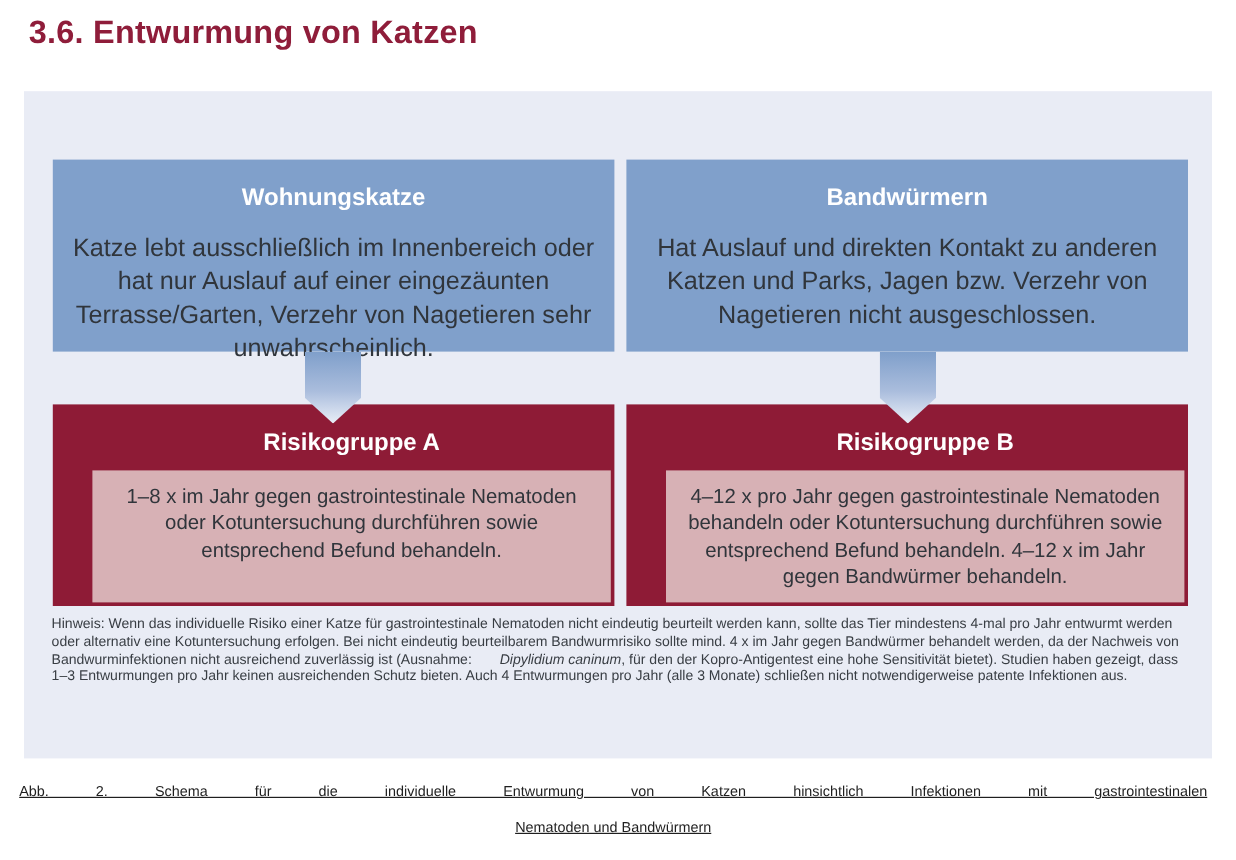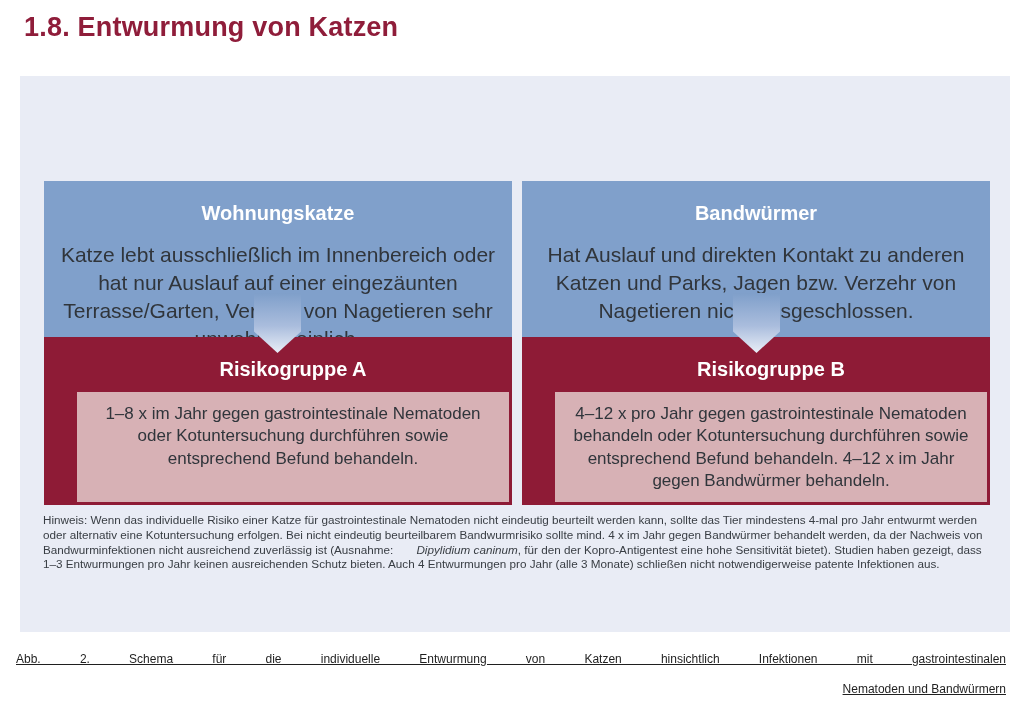--- a/index.html
+++ b/index.html
@@ -20,21 +20,21 @@
     position:absolute;left:24px;top:12px;
     font-size:27px;font-weight:bold;color:var(--title-red);
     letter-spacing:0.2px;
   }
   .panel{
     position:absolute;left:20px;top:76px;width:990px;height:556px;
     background:var(--panel-bg);
   }
   .category-box{
     position:absolute;top:57px;width:468px;height:160px;
-    background:var(--category-blue);text-align:center;margin-top:48px;
+    background:var(--category-blue);text-align:center;
   }
   .category-box.left{left:24px;}
   .category-box.right{left:502px;}
   .category-title{
     margin-top:21px;font-size:20px;font-weight:bold;color:#ffffff;
   }
   .category-desc{
     margin:16px auto 0;padding:0 14px;
     font-size:21px;line-height:1.33;color:var(--body-text);
   }
@@ -64,41 +64,41 @@
   .note{
     position:absolute;left:23px;top:437px;width:950px;
     font-size:11.7px;line-height:14.8px;color:#383D43;text-align:left;
   }
   .note .italic{font-style:italic;margin-left:20px;}
   .caption{
     position:absolute;left:16px;top:644px;width:990px;
     font-size:12px;line-height:30px;color:#1F1F1F;text-decoration:underline;
   }
   .caption .line1{text-align:justify;text-align-last:justify;}
-  .caption .line2{text-align:right;}
+  .caption .line2{text-align:center;}
 </style>
 </head>
 <body>
 
-<h1 class="page-title">1.8. Entwurmung von Katzen</h1>
+<h1 class="page-title">3.6. Entwurmung von Katzen</h1>
 
 <div class="panel">
 
   <div class="category-box left">
     <div class="category-title">Wohnungskatze</div>
     <div class="category-desc">Katze lebt ausschließlich im Innenbereich oder hat nur Auslauf auf einer eingezäunten Terrasse/Garten, Verzehr von Nagetieren sehr unwahrscheinlich.</div>
   </div>
   <div class="flow-arrow left"></div>
   <div class="risk-box left">
     <div class="risk-title">Risikogruppe A</div>
     <div class="risk-content">1–8 x im Jahr gegen gastrointestinale Nematoden oder Kotuntersuchung durchführen sowie entsprechend Befund behandeln.</div>
   </div>
 
   <div class="category-box right">
-    <div class="category-title">Bandwürmer</div>
+    <div class="category-title">Bandwürmern</div>
     <div class="category-desc">Hat Auslauf und direkten Kontakt zu anderen Katzen und Parks, Jagen bzw. Verzehr von Nagetieren nicht ausgeschlossen.</div>
   </div>
   <div class="flow-arrow right"></div>
   <div class="risk-box right">
     <div class="risk-title">Risikogruppe B</div>
     <div class="risk-content">4–12 x pro Jahr gegen gastrointestinale Nematoden behandeln oder Kotuntersuchung durchführen sowie entsprechend Befund behandeln. 4–12 x im Jahr gegen Bandwürmer behandeln.</div>
   </div>
 
   <p class="note"><span>Hinweis: Wenn das individuelle Risiko einer Katze für gastrointestinale Nematoden nicht eindeutig beurteilt werden kann, sollte das Tier mindestens 4-mal pro Jahr entwurmt werden oder alternativ eine Kotuntersuchung erfolgen. Bei nicht eindeutig beurteilbarem Bandwurmrisiko sollte mind. 4 x im Jahr gegen Bandwürmer behandelt werden, da der Nachweis von Bandwurminfektionen nicht ausreichend zuverlässig ist (Ausnahme: </span><span class="italic">Dipylidium caninum</span><span>, für den der Kopro-Antigentest eine hohe Sensitivität bietet). Studien haben gezeigt, dass 1–3 Entwurmungen pro Jahr keinen ausreichenden Schutz bieten. Auch 4 Entwurmungen pro Jahr (alle 3 Monate) schließen nicht notwendigerweise patente Infektionen aus.</span></p>
 </div>

